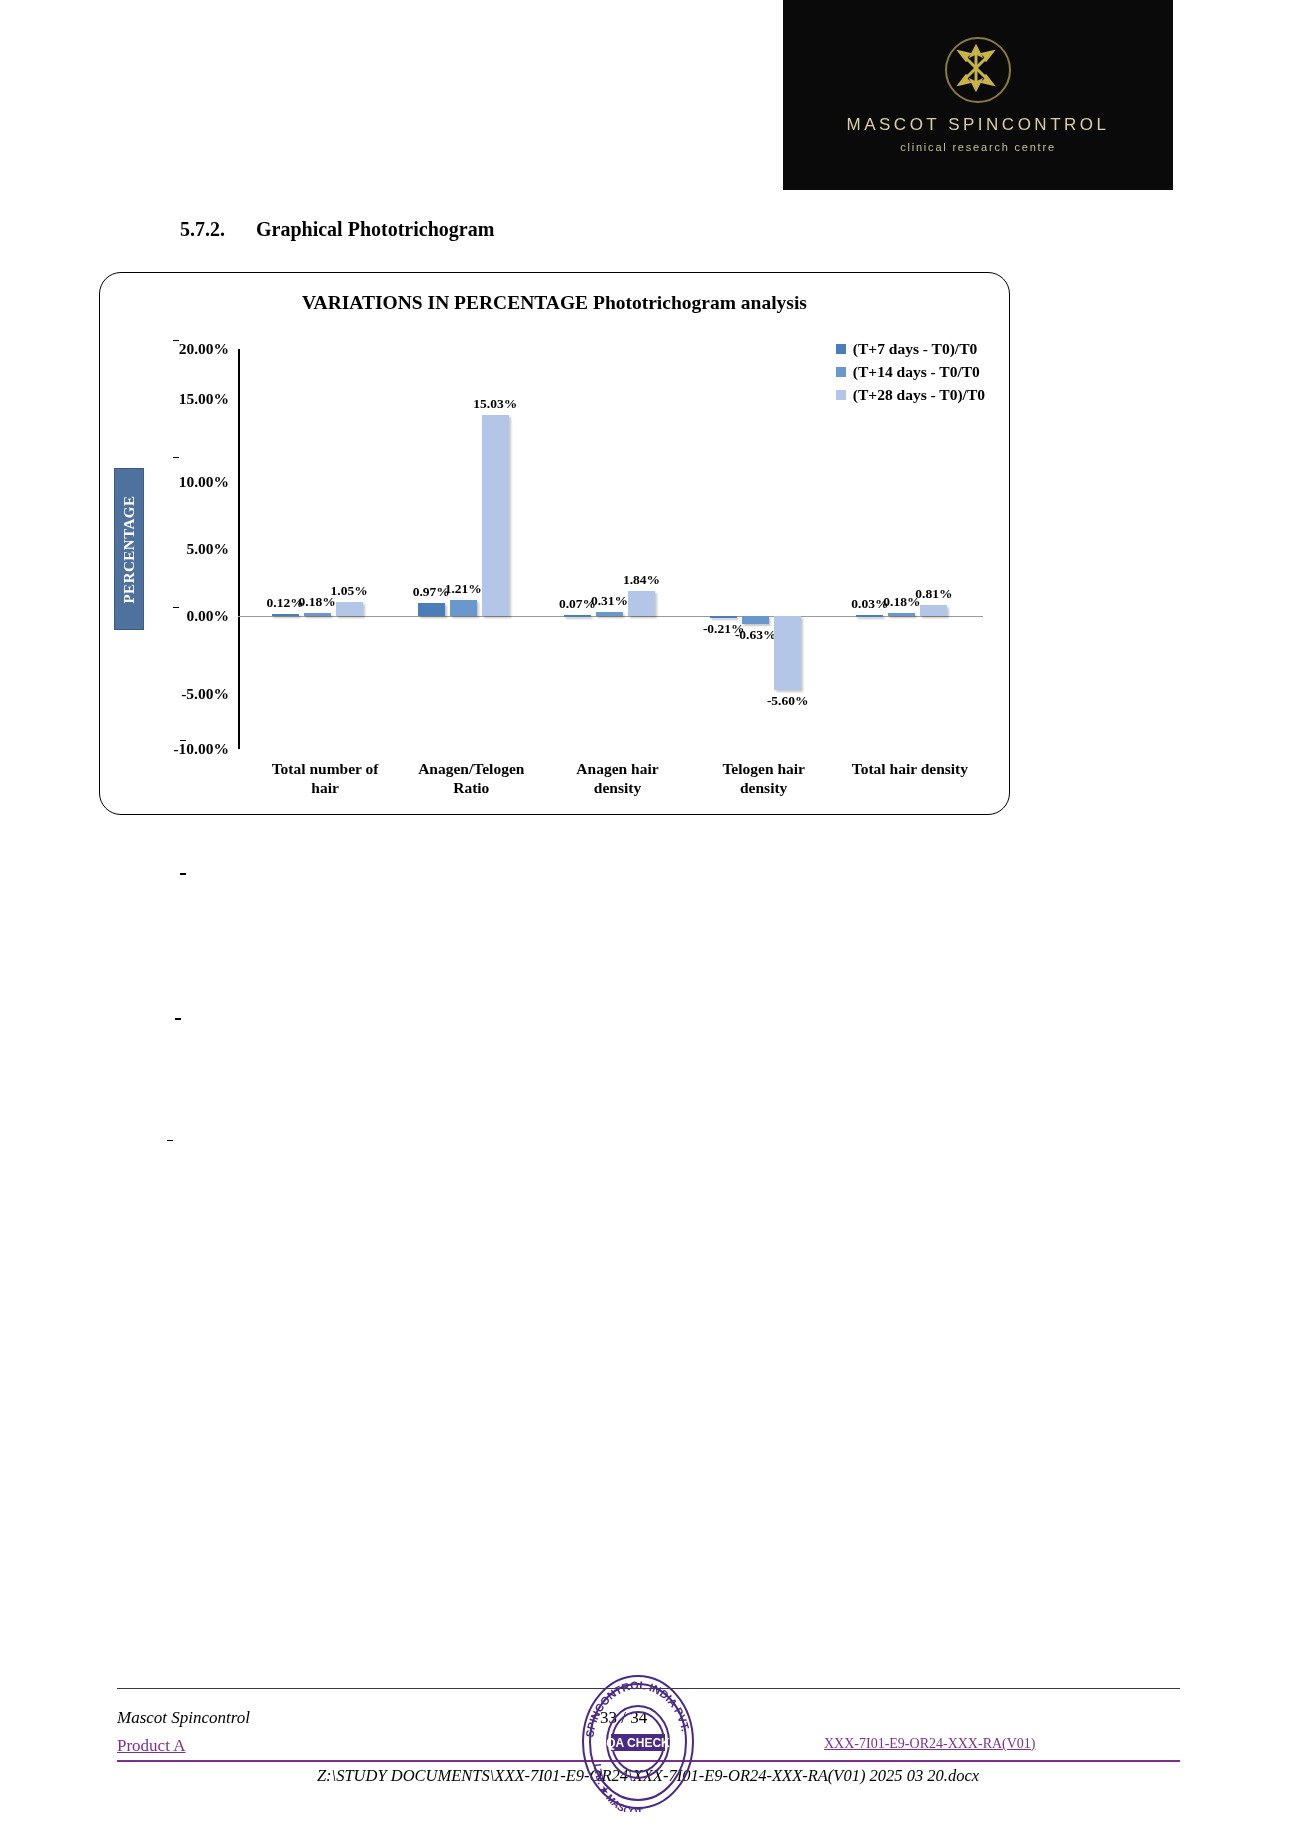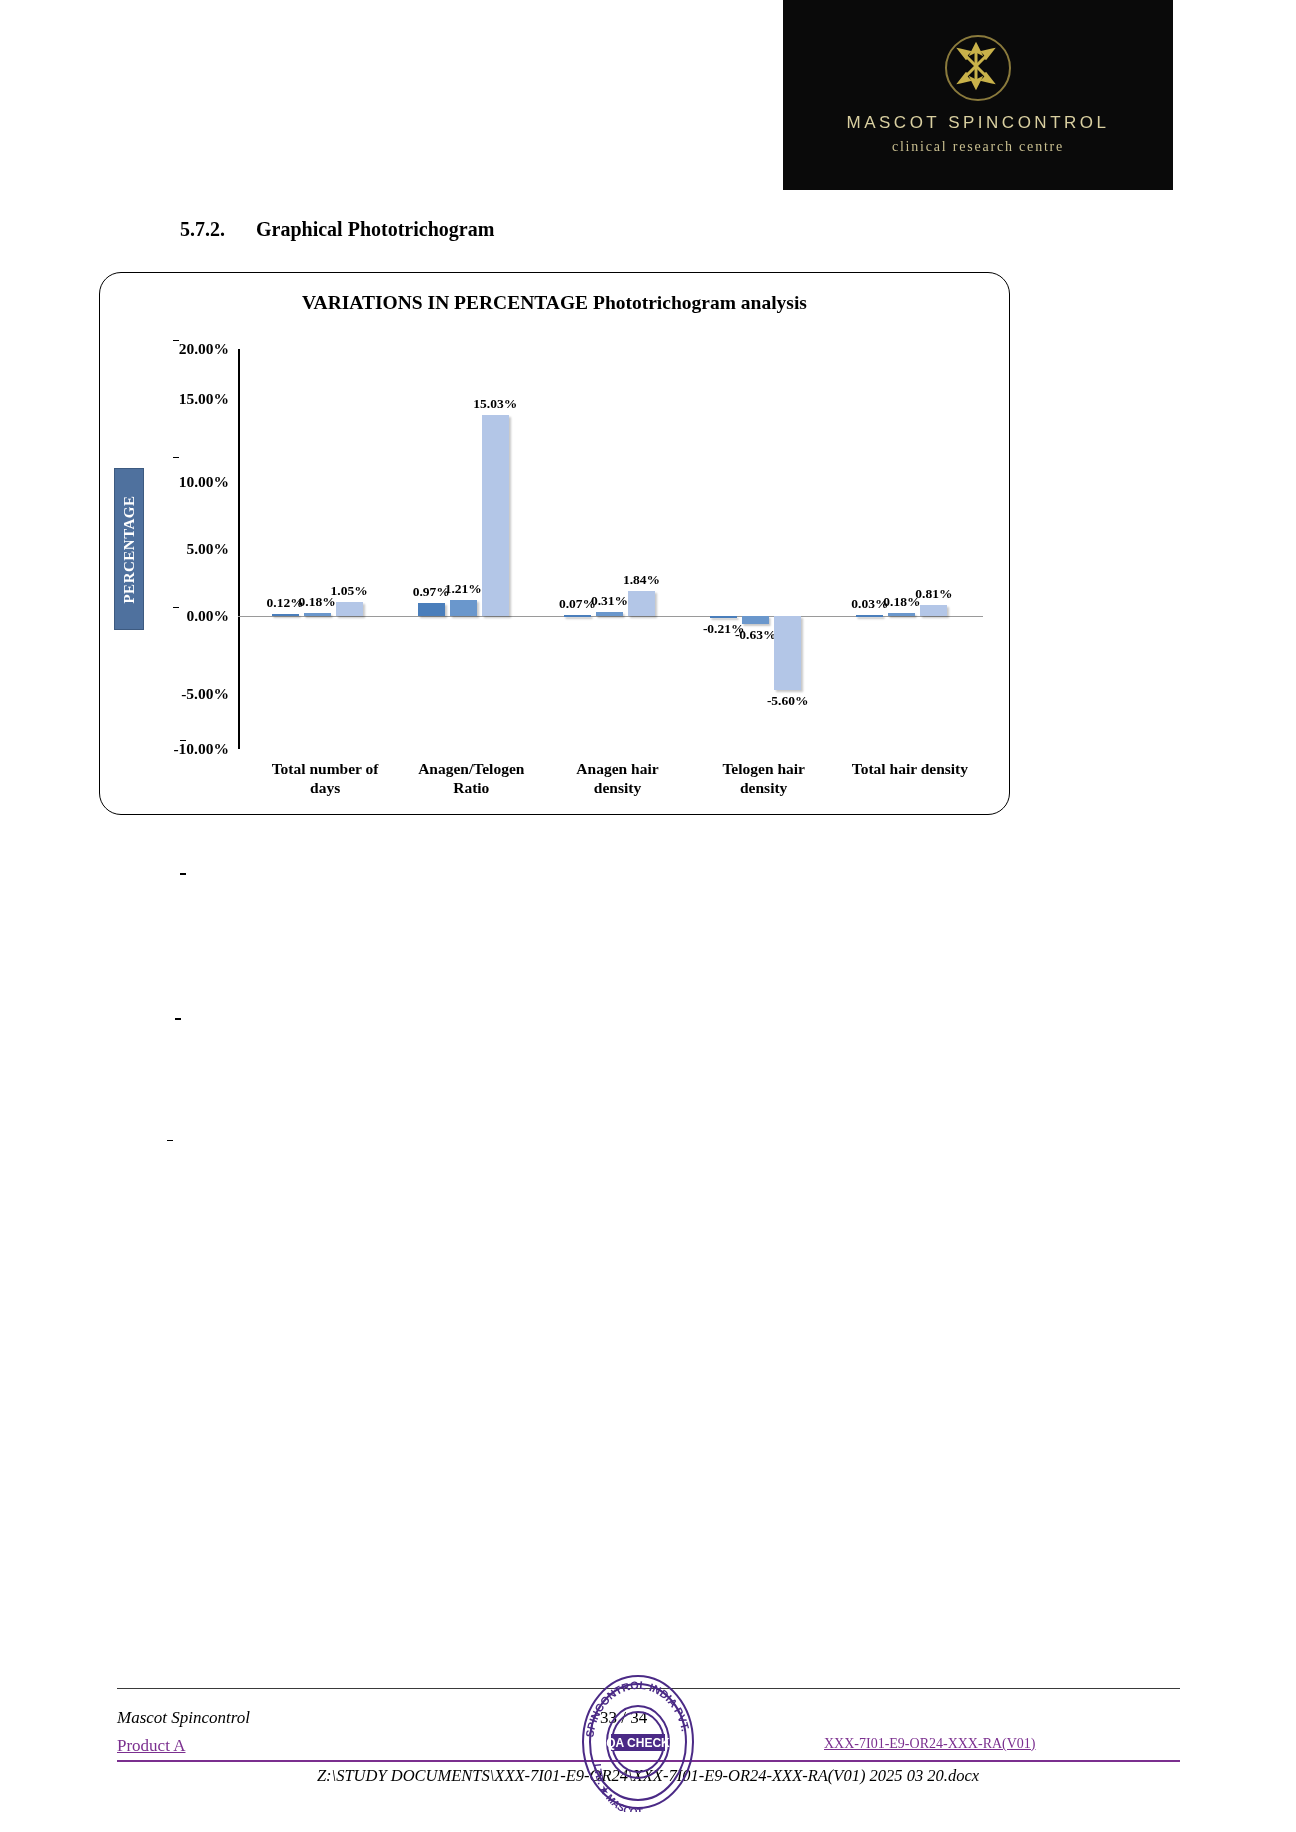--- a/index.html
+++ b/index.html
@@ -41,22 +41,22 @@
   .logo-name {
     color: #d9cfa0;
     font-family: "Liberation Sans", sans-serif;
     font-size: 17px;
     letter-spacing: 3.5px;
     font-weight: 400;
     white-space: nowrap;
   }
   .logo-tag {
     color: #c9bf90;
-    font-family: Liberation Serif, serif;
-    font-size: 14px;
+    font-family: Liberation Sans, sans-serif;
+    font-size: 11px;
     letter-spacing: 1.8px;
     margin-top: 6px;
     white-space: nowrap;
   }
 
   
   .section-heading {
     position: absolute;
     left: 180px;
     top: 218px;
@@ -298,20 +298,34 @@
 </div>
 
 <div class="section-heading">
   <span class="num">5.7.2.</span><span>Graphical Phototrichogram</span>
 </div>
 
 <div class="chart-frame">
 
   <div class="chart-title">VARIATIONS IN PERCENTAGE Phototrichogram analysis</div>
 
+  <div class="legend" id="legend">
+      <div class="legend-row">
+        <span class="legend-swatch" style="background: rgb(74, 126, 187);"></span>
+        <span>(T+7 days - T0)/T0</span>
+      </div>
+      <div class="legend-row">
+        <span class="legend-swatch" style="background: rgb(106, 151, 204);"></span>
+        <span>(T+14 days - T0/T0</span>
+      </div>
+      <div class="legend-row">
+        <span class="legend-swatch" style="background: rgb(179, 198, 231);"></span>
+        <span>(T+28 days - T0)/T0</span>
+      </div>
+    </div>
 
   <div class="yaxis-title">
     <span>PERCENTAGE</span>
   </div>
 
   <div class="plot" id="plot">
     <div class="axis-line"></div>
     <div class="zero-line" style="top: 266.667px;"></div>
   <div class="ytick" style="top: 0px;">20.00%<div class="ytick-mark" style="top: 0px;"></div></div>
       <div class="ytick" style="top: 50px;">15.00%<div class="ytick-mark" style="top: 66.6667px;"></div></div>
@@ -322,21 +336,21 @@
       <div class="ytick" style="top: 400px;">-10.00%<div class="ytick-mark" style="top: 400px;"></div></div>
       <div class="group" style="left: 14px; width: 146.2px;">
         <div class="bar" style="left: 19.6px; top: 265.067px; width: 27px; height: 2px; background: rgb(74, 126, 187);"></div>
         <div class="bar-label" style="width: 57px; left: 4.6px; top: 246.067px;">0.12%</div>
         <div class="bar" style="left: 51.6px; top: 264.267px; width: 27px; height: 2.4px; background: rgb(106, 151, 204);"></div>
         <div class="bar-label" style="width: 57px; left: 36.6px; top: 245.267px;">0.18%</div>
         <div class="bar" style="left: 83.6px; top: 252.667px; width: 27px; height: 14px; background: rgb(179, 198, 231);"></div>
         <div class="bar-label" style="width: 57px; left: 68.6px; top: 233.667px;">1.05%</div>
         <div class="cat-label" style="left: 0px; width: 146.2px;">
           <div>Total number of</div>
-          <div>days</div>
+          <div>hair</div>
         </div>
       </div>
       <div class="group" style="left: 160.2px; width: 146.2px;">
         <div class="bar" style="left: 19.6px; top: 253.733px; width: 27px; height: 12.9333px; background: rgb(74, 126, 187);"></div>
         <div class="bar-label" style="width: 57px; left: 4.6px; top: 234.733px;">0.97%</div>
         <div class="bar" style="left: 51.6px; top: 250.533px; width: 27px; height: 16.1333px; background: rgb(106, 151, 204);"></div>
         <div class="bar-label" style="width: 57px; left: 36.6px; top: 231.533px;">1.21%</div>
         <div class="bar" style="left: 83.6px; top: 66.2667px; width: 27px; height: 200.4px; background: rgb(179, 198, 231);"></div>
         <div class="bar-label" style="width: 57px; left: 68.6px; top: 47.2667px;">15.03%</div>
         <div class="cat-label" style="left: 0px; width: 146.2px;">

